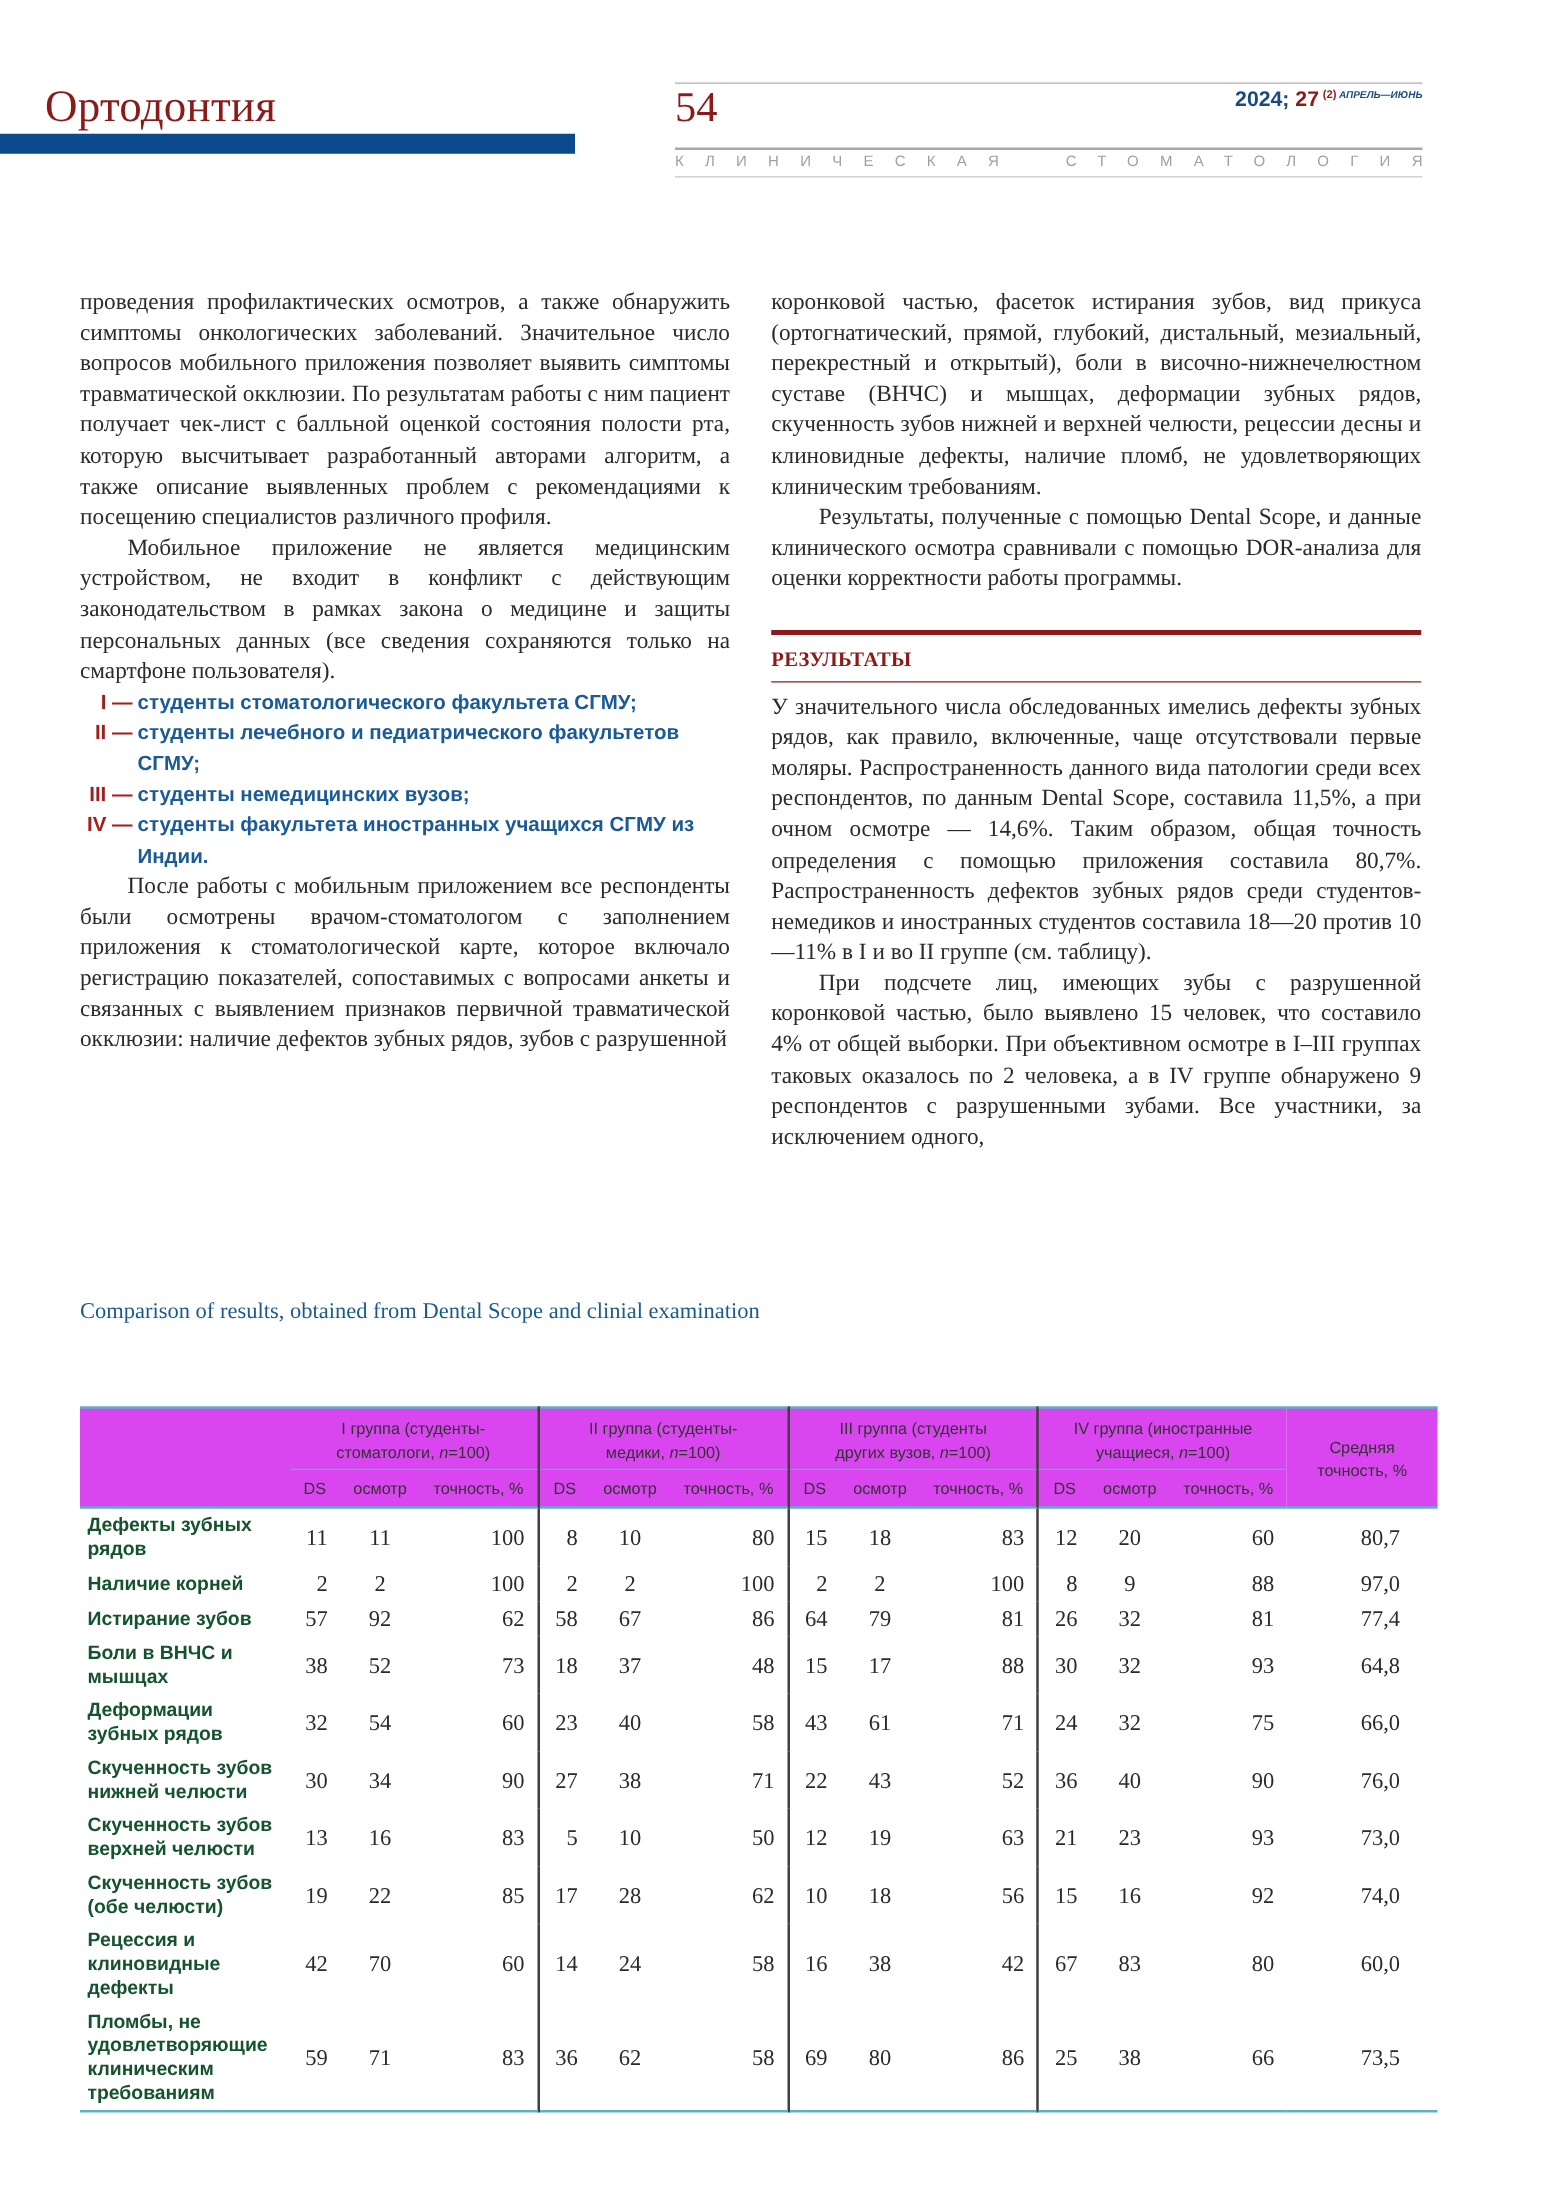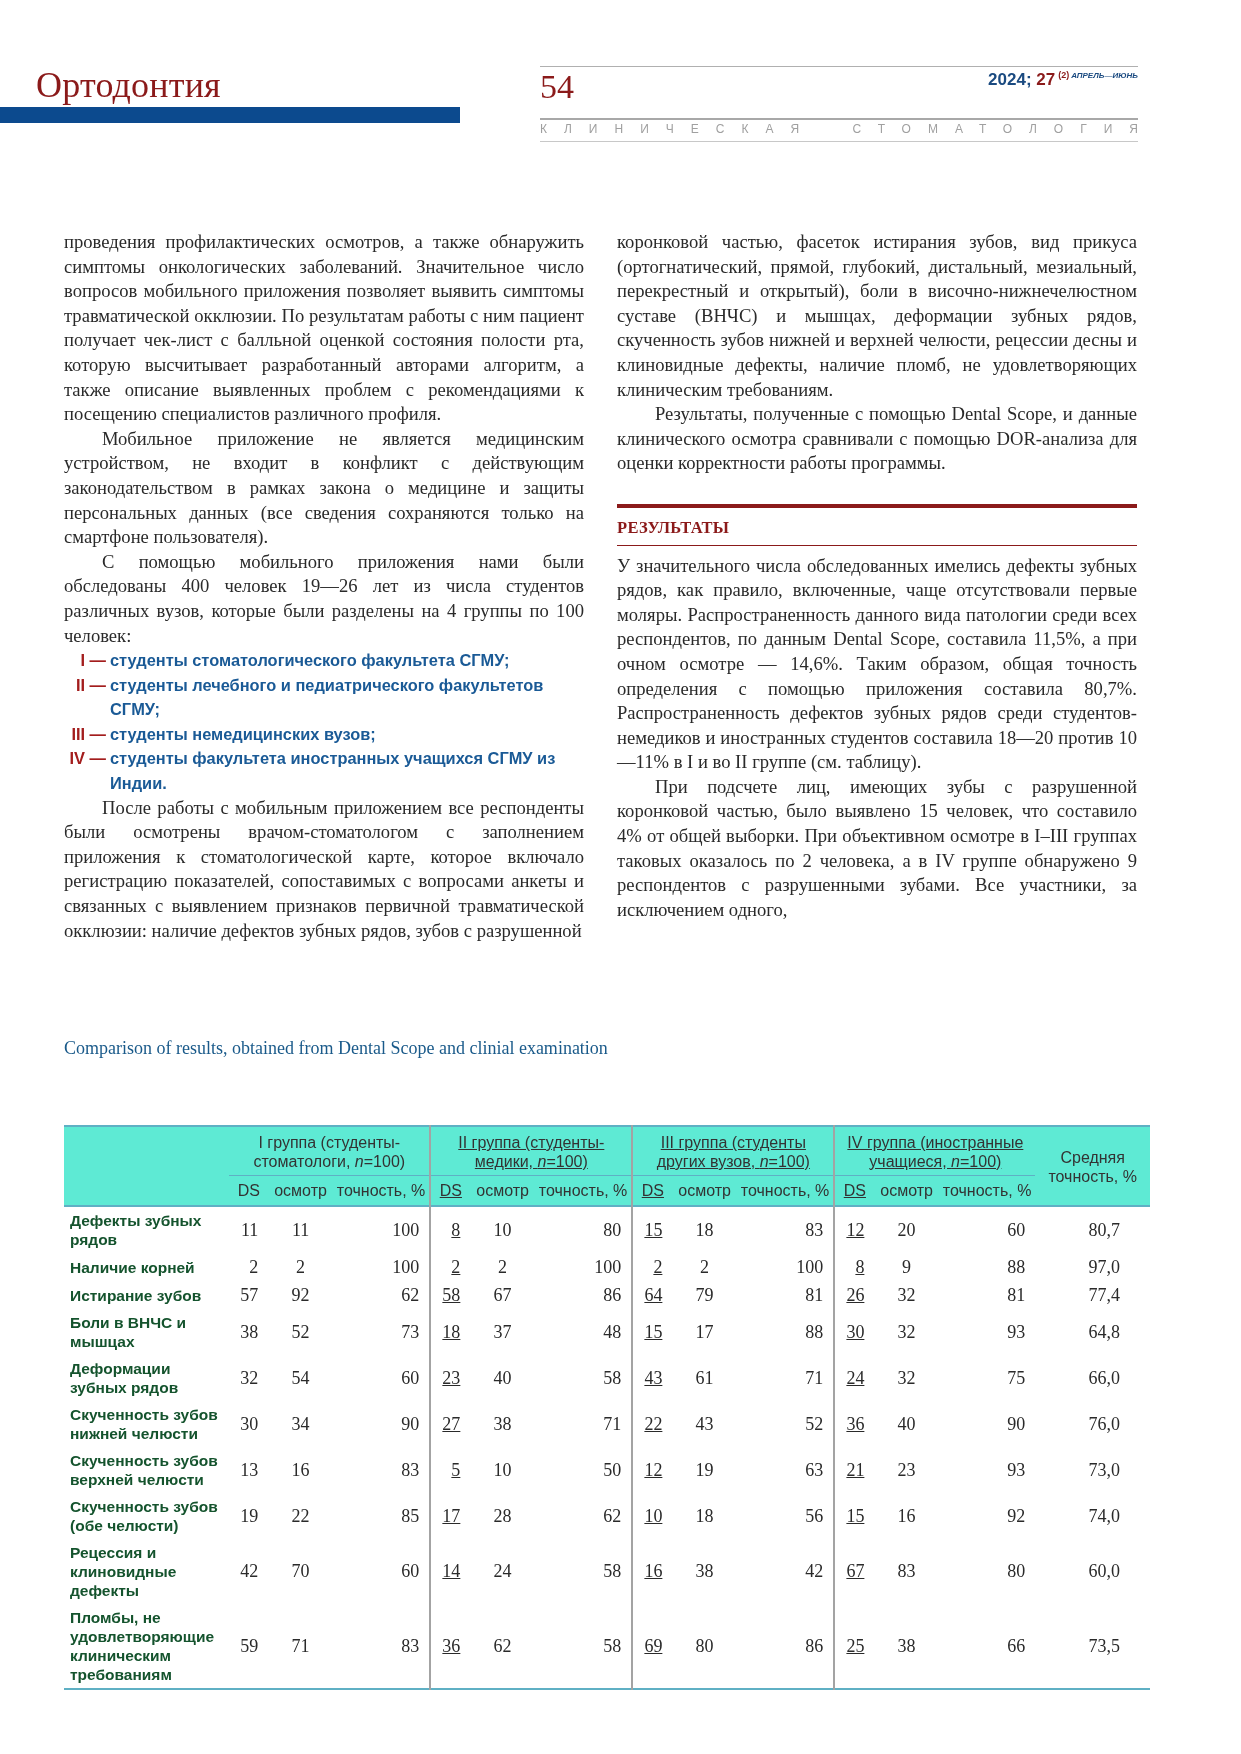--- a/index.html
+++ b/index.html
@@ -35,27 +35,27 @@
   .results-heading { font-family: "Liberation Serif", serif; font-weight: bold; font-size: 16.5px; color: #8b1a1a; margin: 8px 0 4px 0; letter-spacing: 0.3px; }
   .results-rule-thin { height: 1px; background: #8b1a1a; margin-bottom: 8px; }
 
   
   .tbl-caption { position: absolute; left: 64px; top: 1036px; width: 1080px; }
   .tbl-title { font-family: "Liberation Sans", sans-serif; font-weight: bold; font-size: 16.5px; line-height: 22px; color: #1a5a8a; letter-spacing: -0.3px; }
   .tbl-subtitle { font-family: "Liberation Serif", serif; font-size: 18px; line-height: 24px; color: #1a5a8a; }
 
   
   .tbl { position: absolute; left: 64px; top: 1125px; width: 1086px; border-collapse: collapse; font-family: "Liberation Serif", serif; font-size: 18px; color: #2a2a2a; }
-  .tbl thead th { background: #5eead4; font-family: "Liberation Sans", sans-serif; font-weight: normal; font-size: 16px; color: #333; line-height: 19px; }
+  .tbl thead th { background: #d946ef; font-family: "Liberation Sans", sans-serif; font-weight: normal; font-size: 13px; color: #333; line-height: 19px; }
   .tbl thead tr.grp th { padding: 6px 4px 4px 4px; text-align: center; vertical-align: middle; }
   .tbl thead tr.grp th.g { border-bottom: 1px solid #5fb0c4; }
   .tbl thead tr.sub th { padding: 5px 4px; white-space: nowrap; }
   .tbl thead tr.sub { border-bottom: 2px solid #5fb0c4; }
   .tbl thead { border-top: 2px solid #5fb0c4; }
-  .tbl .vsep { border-left: 2px solid #a3a3a3; text-decoration: underline; }
+  .tbl .vsep { border-left: 2px solid #404040; }
   .tbl tbody td { padding: 2px 4px; vertical-align: middle; text-align: right; }
   .tbl tbody td.rl { text-align: left; font-family: "Liberation Sans", sans-serif; font-weight: bold; font-size: 15.5px; line-height: 19px; color: #14532d; padding: 4px 4px 4px 6px; width: 160px; }
   .tbl tbody td.ds { text-align: right; padding-right: 10px; width: 28px; }
   .tbl tbody td.ex { text-align: center; width: 58px; }
   .tbl tbody td.ac { text-align: right; padding-right: 10px; width: 82px; }
   .tbl tbody td.avg { text-align: right; padding-right: 30px; width: 96px; }
   .tbl tbody tr { height: 44px; }
   .tbl tbody tr.short { height: 28px; }
   .tbl tbody tr.tall { height: 62px; }
   .tbl tbody tr:last-child { border-bottom: 2px solid #5fb0c4; }
@@ -75,21 +75,20 @@
 <div class="hdr-rule-mid"></div>
 <div class="journal-name">
   <span class="w1">КЛИНИЧЕСКАЯ</span>
   <span class="w2">СТОМАТОЛОГИЯ</span>
 </div>
 <div class="hdr-rule-bot"></div>
 
 <div class="col col-left">
   <p>проведения профилактических осмотров, а также обнаружить симптомы онкологических заболеваний. Значительное число вопросов мобильного приложения позволяет выявить симптомы травматической окклюзии. По результатам работы с ним пациент получает чек-лист с балльной оценкой состояния полости рта, которую высчитывает разработанный авторами алгоритм, а также описание выявленных проблем с рекомендациями к посещению специалистов различного профиля.</p>
   <p class="indent">Мобильное приложение не является медицинским устройством, не входит в конфликт с действующим законодательством в рамках закона о медицине и защиты персональных данных (все сведения сохраняются только на смартфоне пользователя).</p>
-  <p class="indent">С помощью мобильного приложения нами были обследованы 400 человек 19—26 лет из числа студентов различных вузов, которые были разделены на 4 группы по 100 человек:</p>
   <ul class="group-list">
     <li>
         <span class="rn">I —</span>
         <span class="gt">студенты стоматологического факультета СГМУ;</span>
       </li>
     <li>
         <span class="rn">II —</span>
         <span class="gt">студенты лечебного и педиатрического факультетов СГМУ;</span>
       </li>
     <li>

